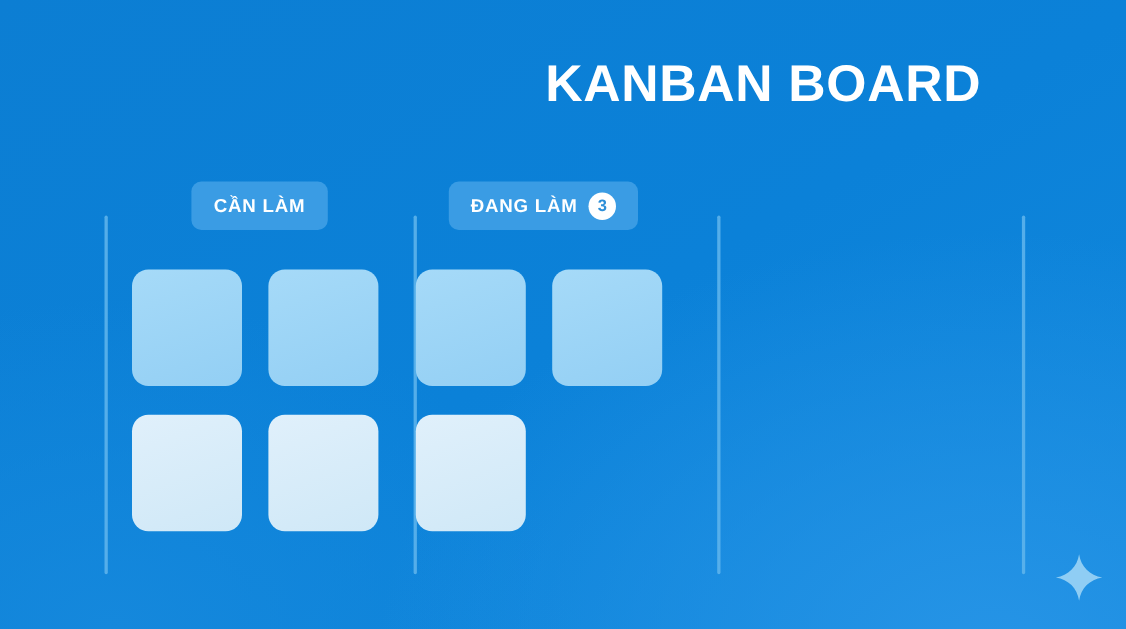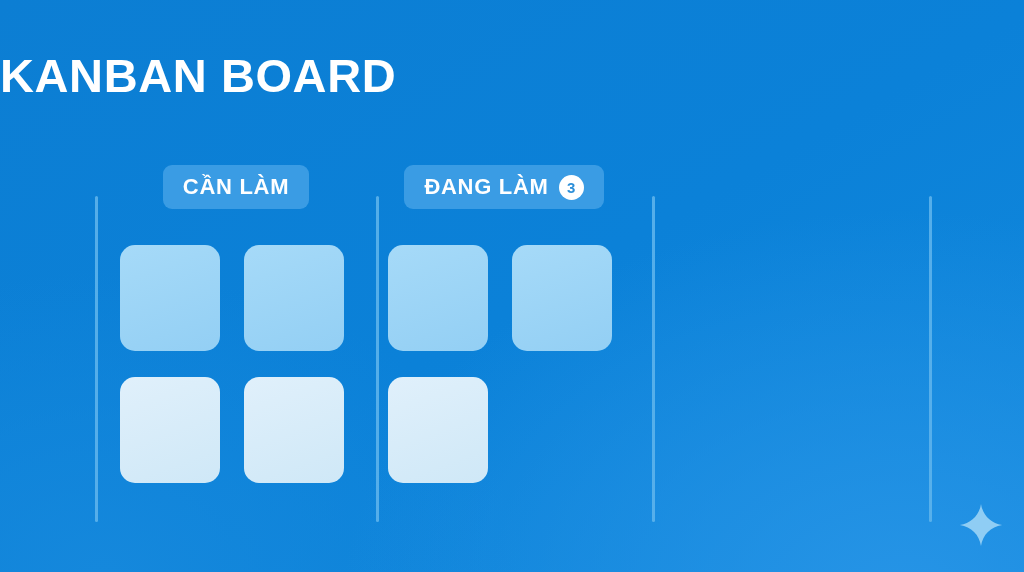--- a/index.html
+++ b/index.html
@@ -24,21 +24,21 @@
       linear-gradient(150deg, #0c7ed3 0%, #0b81d8 52%, #1289dd 100%);
     overflow: hidden;
   }
 
   
   #title {
     position: absolute;
     left: 0;
     top: 52px;
     width: 892px;
-    text-align: left;
+    text-align: right;
     color: #ffffff;
     font-size: 47px;
     font-weight: bold;
     letter-spacing: 0.6px;
     line-height: 1;
     white-space: nowrap;
   }
 
   
   .divider {
@@ -54,39 +54,39 @@
   .divider.d2 { left: 376px; }
   .divider.d3 { left: 652px; }
   .divider.d4 { left: 929px; }
 
   
   .column {
     position: absolute;
     top: 165px;
   }
   .column.c1 { left: 120px; width: 232px; }
-  .column.c2 { left: 388px; width: 232px; }
+  .column.c2 { left: 378px; width: 232px; }
   .column.c3 { left: 675px; width: 232px; }
 
   .col-head {
     display: flex;
     align-items: center;
     justify-content: center;
     gap: 10px;
     height: 44px;
     padding: 0 20px;
     border-radius: 9px;
     background: #3a9ce4;
     box-sizing: border-box;
     width: fit-content;
     margin: 0 auto;
   }
   .col-head-label {
     color: #ffffff;
-    font-size: 22px;
+    font-size: 17px;
     font-weight: bold;
     letter-spacing: 0.7px;
     white-space: nowrap;
     line-height: 1;
   }
   .count-badge {
     display: flex;
     align-items: center;
     justify-content: center;
     width: 25px;

